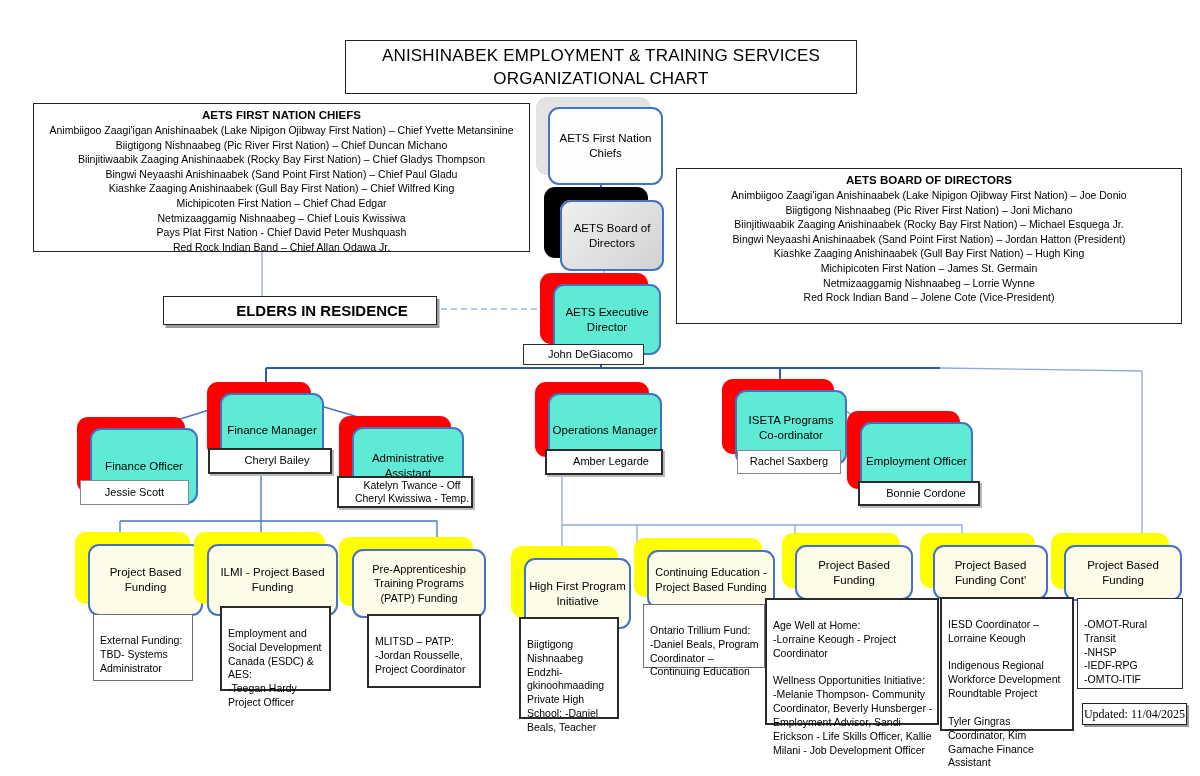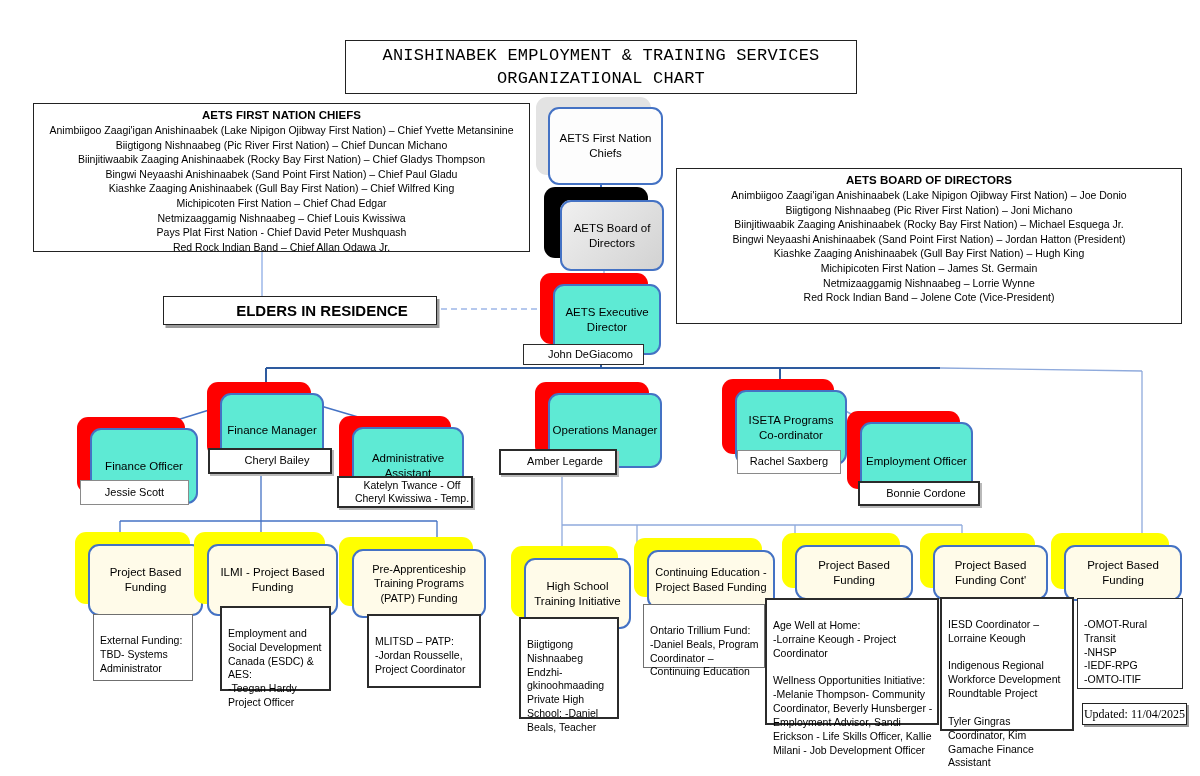--- a/index.html
+++ b/index.html
@@ -8,21 +8,21 @@
   .abs{position:absolute;}
   svg.wires{position:absolute;left:0;top:0;z-index:1;}
 
   
   .panel{border:1.5px solid #222;background:#fff;text-align:center;z-index:2;padding-top:4px;}
   .panel .hd{font-weight:bold;font-size:11.5px;line-height:15px;}
   .panel .ln{font-size:10.5px;line-height:14.6px;}
 
   .titlebox{border:1.5px solid #222;background:#fff;text-align:center;z-index:2;
             display:flex;flex-direction:column;justify-content:center;}
-  .titlebox div{font-size:17px;line-height:23px;letter-spacing:.2px;font-family:Liberation Mono, monospace;}
+  .titlebox div{font-size:17px;line-height:23px;letter-spacing:.2px;}
 
   .elders{border:1.5px solid #222;background:#fff;box-shadow:2.5px 3px 0 #9a9a9a;
           display:flex;align-items:center;justify-content:center;
           font-weight:bold;font-size:15px;z-index:2;padding-left:44px;}
 
   
   .node{border:2px solid #4472c4;border-radius:11px;display:flex;align-items:center;
         justify-content:center;text-align:center;font-size:11.5px;line-height:1.3;
         z-index:2;padding:2px;}
   .node.sh-red{box-shadow:-13px -11px 0 #ff0000;background:#5eead4;}
@@ -143,21 +143,21 @@
     <span>Administrative Assistant</span>
   </div>
   <div class="abs tag tag-bold" style="left:337px;top:476px;width:118px;height:28px;font-size:10.5px;">
     <span>Katelyn Twance - Off
 Cheryl Kwissiwa - Temp.</span>
   </div>
 
   <div class="abs node sh-red" style="left:548px;top:393px;width:106px;height:67px;">
     <span>Operations Manager</span>
   </div>
-  <div class="abs tag tag-bold" style="left:499px;top:449px;width:100px;height:22px;">
+  <div class="abs tag tag-bold" style="left:545px;top:449px;width:100px;height:22px;">
     <span>Amber Legarde</span>
   </div>
 
   <div class="abs node sh-red" style="left:735px;top:390px;width:104px;height:67px;">
     <span>ISETA Programs Co-ordinator</span>
   </div>
   <div class="abs tag tag-light" style="left:737px;top:450px;width:102px;height:22px;">
     <span>Rachel Saxberg</span>
   </div>
 
@@ -186,21 +186,21 @@
 
   <div class="abs node sh-yellow small" style="left:352px;top:549px;width:126px;height:61px;">
     <span>Pre-Apprenticeship Training Programs (PATP) Funding</span>
   </div>
   <div class="abs note b2" style="left:367px;top:614px;width:100px;height:61px;">
     <span>MLITSD – PATP:
 -Jordan Rousselle, Project Coordinator</span>
   </div>
 
   <div class="abs node sh-yellow" style="left:524px;top:558px;width:99px;height:63px;">
-    <span>High School Training Initiative</span>
+    <span>High First Program Initiative</span>
   </div>
   <div class="abs note b2" style="left:519px;top:617px;width:86px;height:89px;">
     <span>Biigtigong Nishnaabeg Endzhi-gkinoohmaading Private High School:  -Daniel Beals, Teacher</span>
   </div>
 
   <div class="abs node sh-yellow small" style="left:647px;top:550px;width:120px;height:51px;">
     <span>Continuing Education - Project Based Funding</span>
   </div>
   <div class="abs note b1" style="left:643px;top:604px;width:110px;height:53px;">
     <span>Ontario Trillium Fund:

